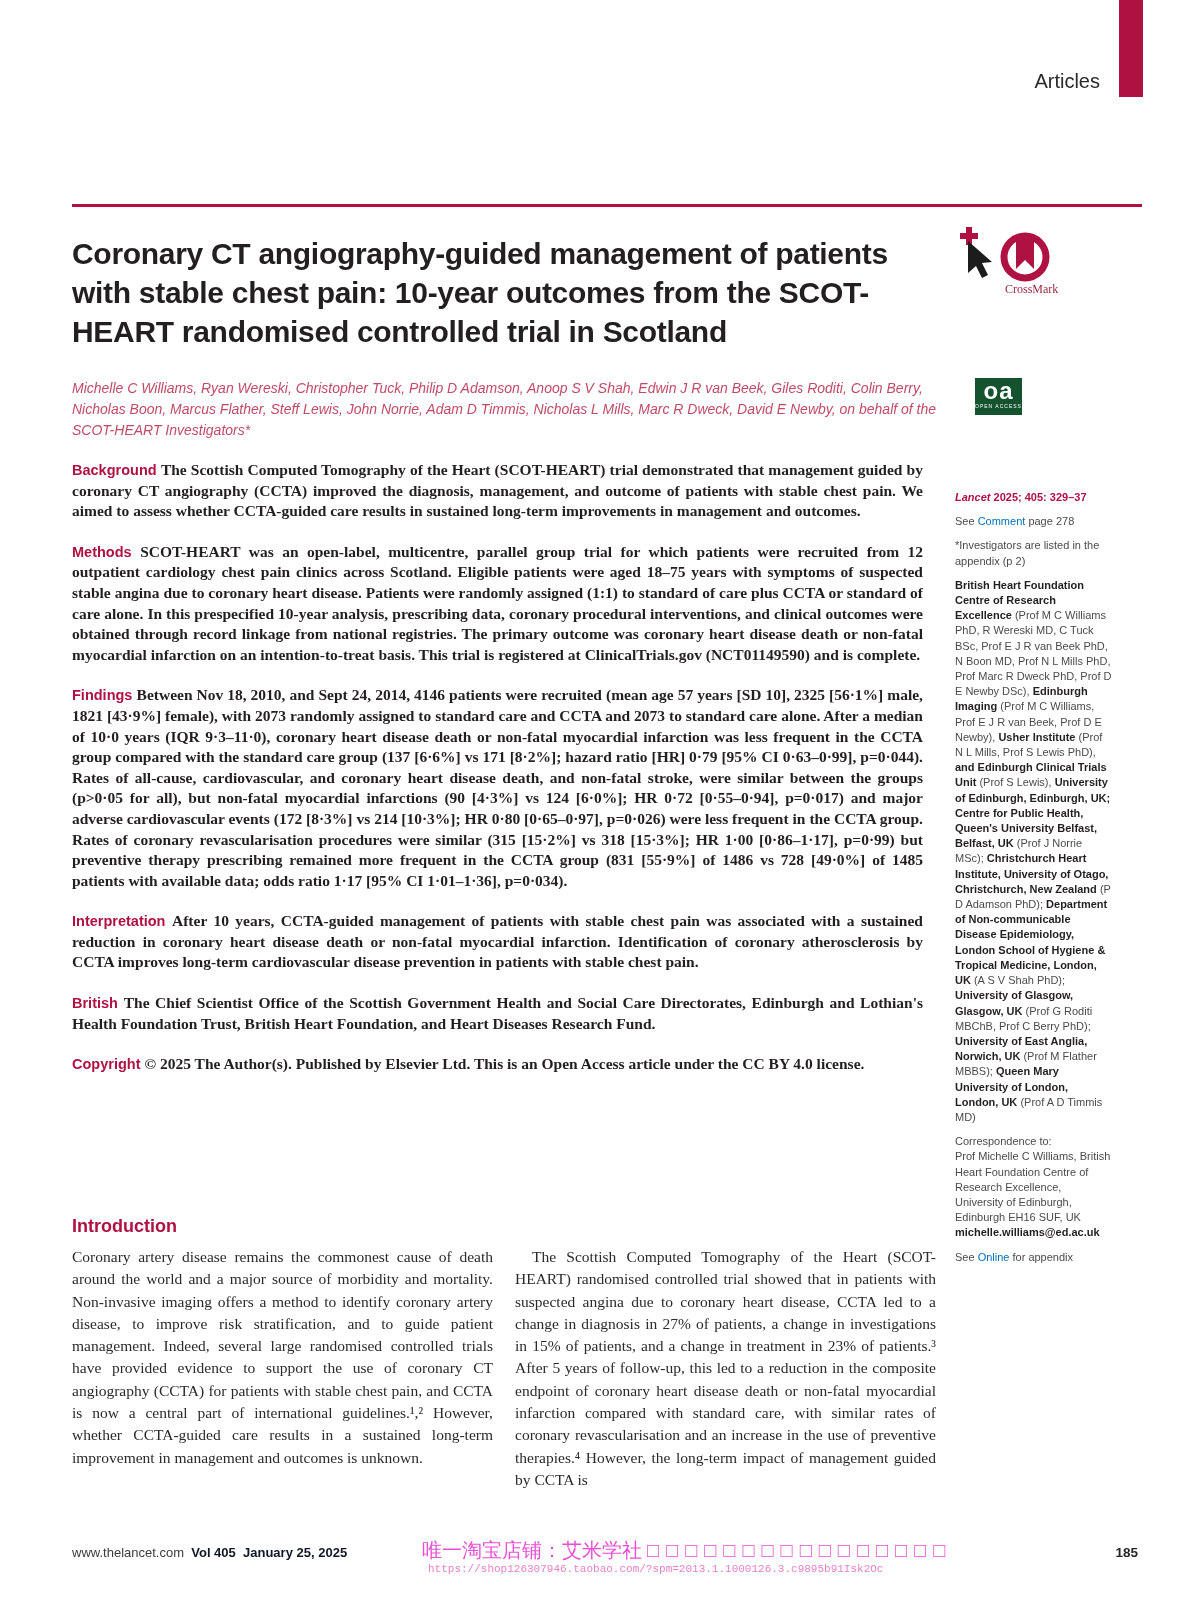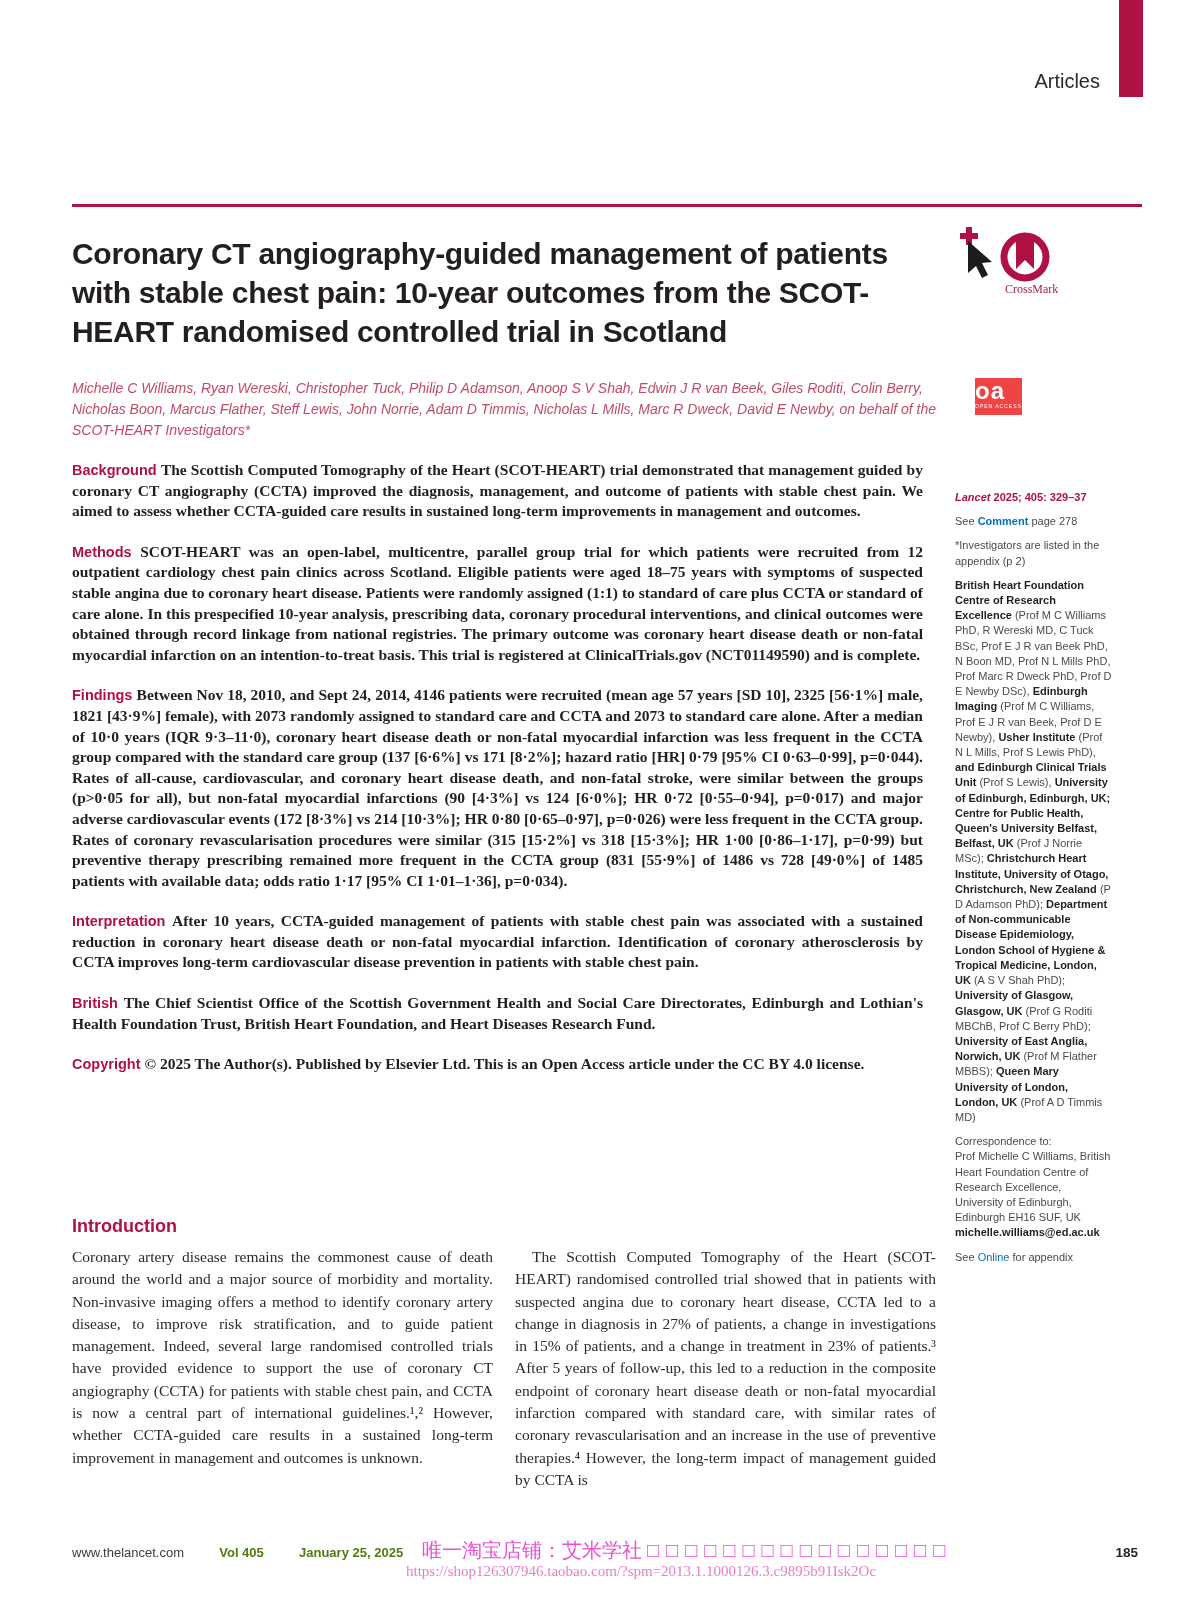--- a/index.html
+++ b/index.html
@@ -17,62 +17,62 @@
       letter-spacing:-0.3px;white-space:pre-line;}
   .article-authors{position:absolute;left:72px;top:378px;width:880px;
       font-size:14px;line-height:21px;font-style:italic;color:#c14b67;white-space:pre-line;}
 
   
   .crossmark{position:absolute;left:950px;top:225px;width:110px;height:75px;}
   .crossmark-label{position:absolute;left:1005px;top:282px;font-family:"Liberation Serif",serif;
       font-size:12px;color:#9a2742;}
 
   
-  .oa-box{position:absolute;left:975px;top:378px;width:47px;height:37px;background:#ef4444;
-      }
+  .oa-box{position:absolute;left:975px;top:378px;width:47px;height:37px;background:#14532d;
+      text-align:center;}
   .oa-main{display:block;color:#ffffff;font-weight:bold;font-size:24px;line-height:25px;letter-spacing:1px;}
   .oa-sub{display:block;color:#ffffff;font-size:5px;letter-spacing:1px;line-height:7px;}
 
   
   .summary-block{position:absolute;left:72px;top:460px;width:864px;}
   .section-heading{font-size:17px;font-weight:bold;color:#b01143;margin:0 0 5px 0;}
   .sum-para{font-family:"Liberation Serif",serif;font-size:15.5px;line-height:20.6px;
       font-weight:bold;color:#231f20;text-align:justify;margin:0 13px 20px 0;}
   .sum-label{font-family:"Liberation Sans",sans-serif;font-weight:bold;color:#b01143;font-size:14.5px;}
 
   
   .sidebar{position:absolute;left:955px;top:490px;width:157px;font-size:11px;line-height:15.2px;color:#4c4a4a;}
   .side-para{margin:0 0 9px 0;white-space:pre-line;}
   .r-plain{color:#4c4a4a;}
   .r-bold{font-weight:bold;color:#231f20;}
   .r-ref{font-weight:bold;color:#b01143;}
   .r-ref-italic{font-weight:bold;font-style:italic;color:#b01143;}
   .r-link{color:#0072bc;}
-  .r-linkbold{color:#0072bc;font-weight:bold;}
+  .r-linkbold{color:#0072bc;font-weight:normal;}
   .r-email{font-weight:bold;color:#231f20;}
 
   
   .intro-heading{position:absolute;left:72px;top:1216px;font-size:18px;font-weight:bold;color:#b01143;}
   .intro-cols{position:absolute;left:72px;top:1246px;width:864px;display:flex;gap:22px;}
   .intro-col{width:421px;font-family:"Liberation Serif",serif;font-size:15.5px;line-height:22.3px;
       color:#2a2a2a;text-align:justify;}
   .intro-col p{margin:0;}
   .indent-first{text-indent:17px;}
 
   
   .footer-left{position:absolute;left:72px;top:1545px;font-size:13px;color:#3d3b3b;}
-  .footer-left b{color:#4d7c0f;margin-left:28px;}
+  .footer-left b{color:#0f172a;}
   .page-number{position:absolute;right:62px;top:1545px;font-size:13.5px;font-weight:bold;color:#262424;}
 
   
   .watermark-1{position:absolute;left:422px;top:1537px;font-size:20px;color:#e94fd4;
       font-family:"Liberation Serif",serif;white-space:nowrap;}
   .wm-boxes{letter-spacing:7px;font-size:20px;color:#e94fd4;}
-  .watermark-2{position:absolute;left:406px;top:1563px;font-size:15px;color:#e77fc5;
-      font-family:Liberation Serif, serif;white-space:nowrap;}
+  .watermark-2{position:absolute;left:428px;top:1563px;font-size:11px;color:#e77fc5;
+      font-family:Liberation Mono, monospace;white-space:nowrap;}
 </style>
 </head>
 <body>
 
 <div class="page">
 
   <div class="corner-bar"></div>
   <div class="header-label">Articles</div>
   <div class="title-rule"></div>
 

